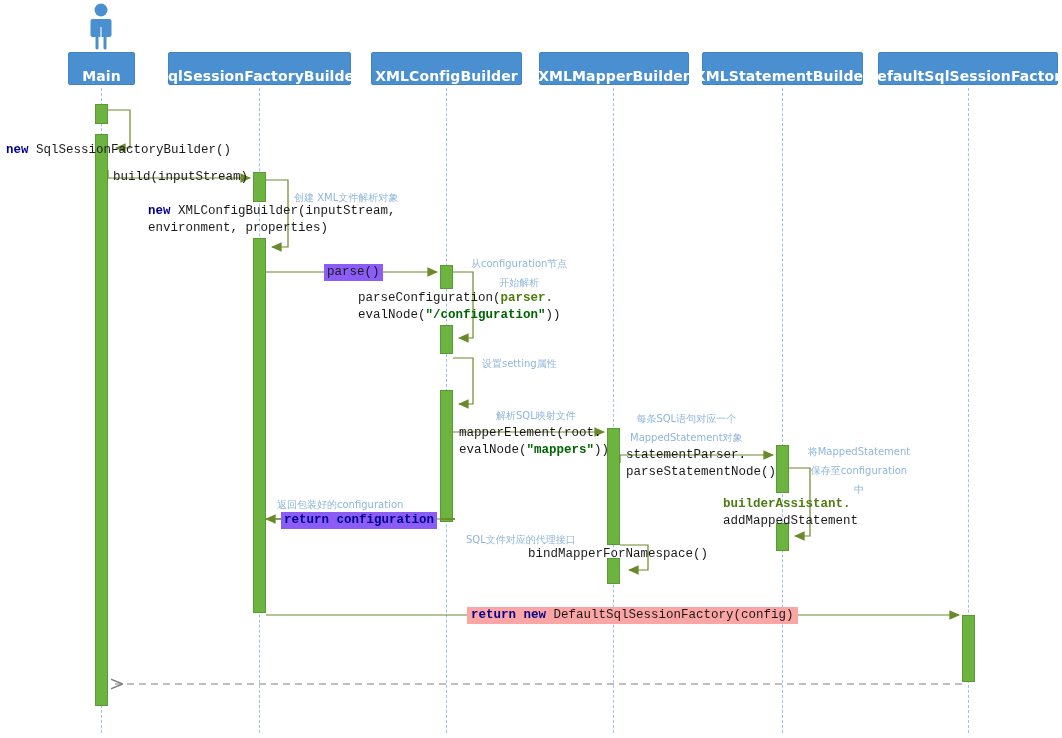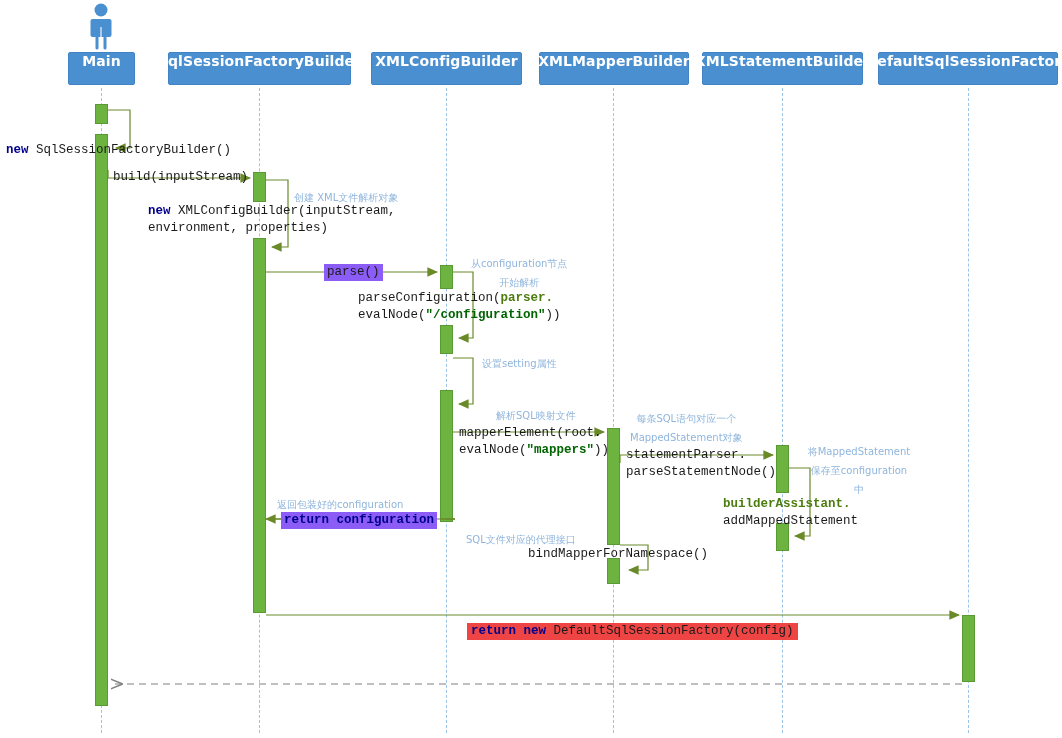--- a/index.html
+++ b/index.html
@@ -6,21 +6,21 @@
   body{
     width:1062px;height:738px;position:relative;overflow:hidden;
     font-family:"Liberation Serif",serif;
   }
   #canvas{position:absolute;left:0;top:0;width:1062px;height:738px;}
 
   
   .phead{
     position:absolute;height:33px;border-radius:2px;
     background:#4a8fd0;border:1px solid #4183c4;
-    display:flex;align-items:flex-start;justify-content:center;
+    display:flex;align-items:flex-end;justify-content:center;
     color:#ffffff;font-family:"DejaVu Sans",sans-serif;
     font-weight:bold;font-size:14px;letter-spacing:.1px;
     box-sizing:border-box;
   }
 
   
   .actor{position:absolute;width:44px;height:48px;}
 
   
   .lifeline{
@@ -217,21 +217,21 @@
   </div>
 
   <div class="msg bold" style="left:281px;top:512px;background:#8b5cf6;padding:0 3px;">
     <span>return configuration</span>
   </div>
 
   <div class="msg" style="left:528px;top:546px;">
     <span>bindMapperForNamespace()</span>
   </div>
 
-  <div class="msg" style="left:467px;top:623px;background:#ef4444;padding:0 4px;">
+  <div class="msg" style="left:467px;top:607px;background:#fca5a5;padding:0 4px;">
     <span class="kw">return new</span><span>&nbsp;</span><span>DefaultSqlSessionFactory(config)</span>
   </div>
 
   <div class="note" style="left:294px;top:188px;">
     <span>创建 XML文件解析对象</span>
   </div>
 
   <div class="note ctr" style="left:471px;top:254px;">
     <span>从configuration节点</span><br>
     <span>开始解析</span>

